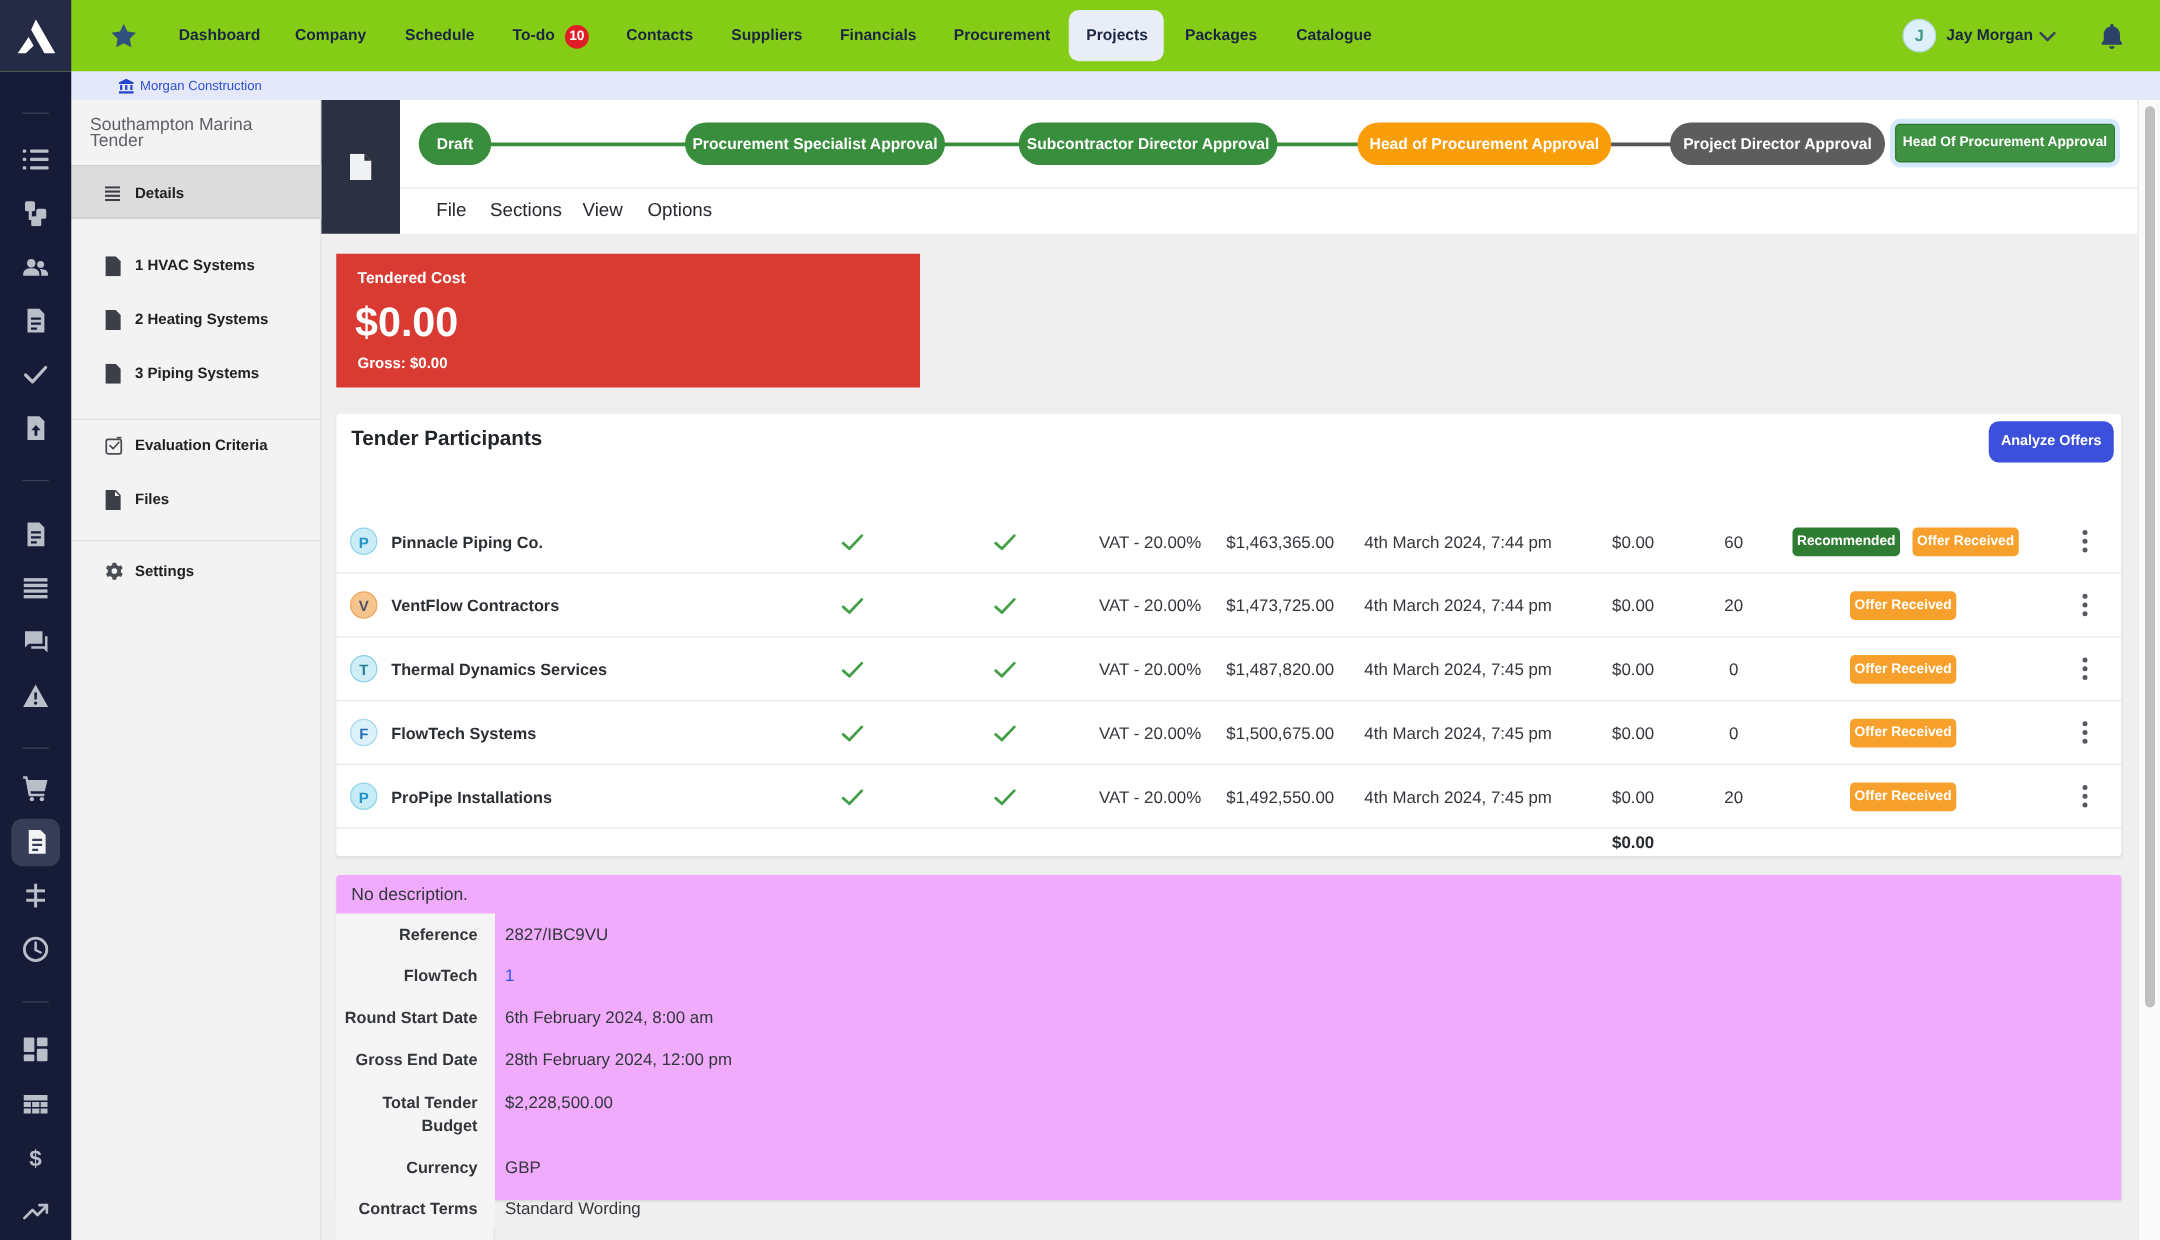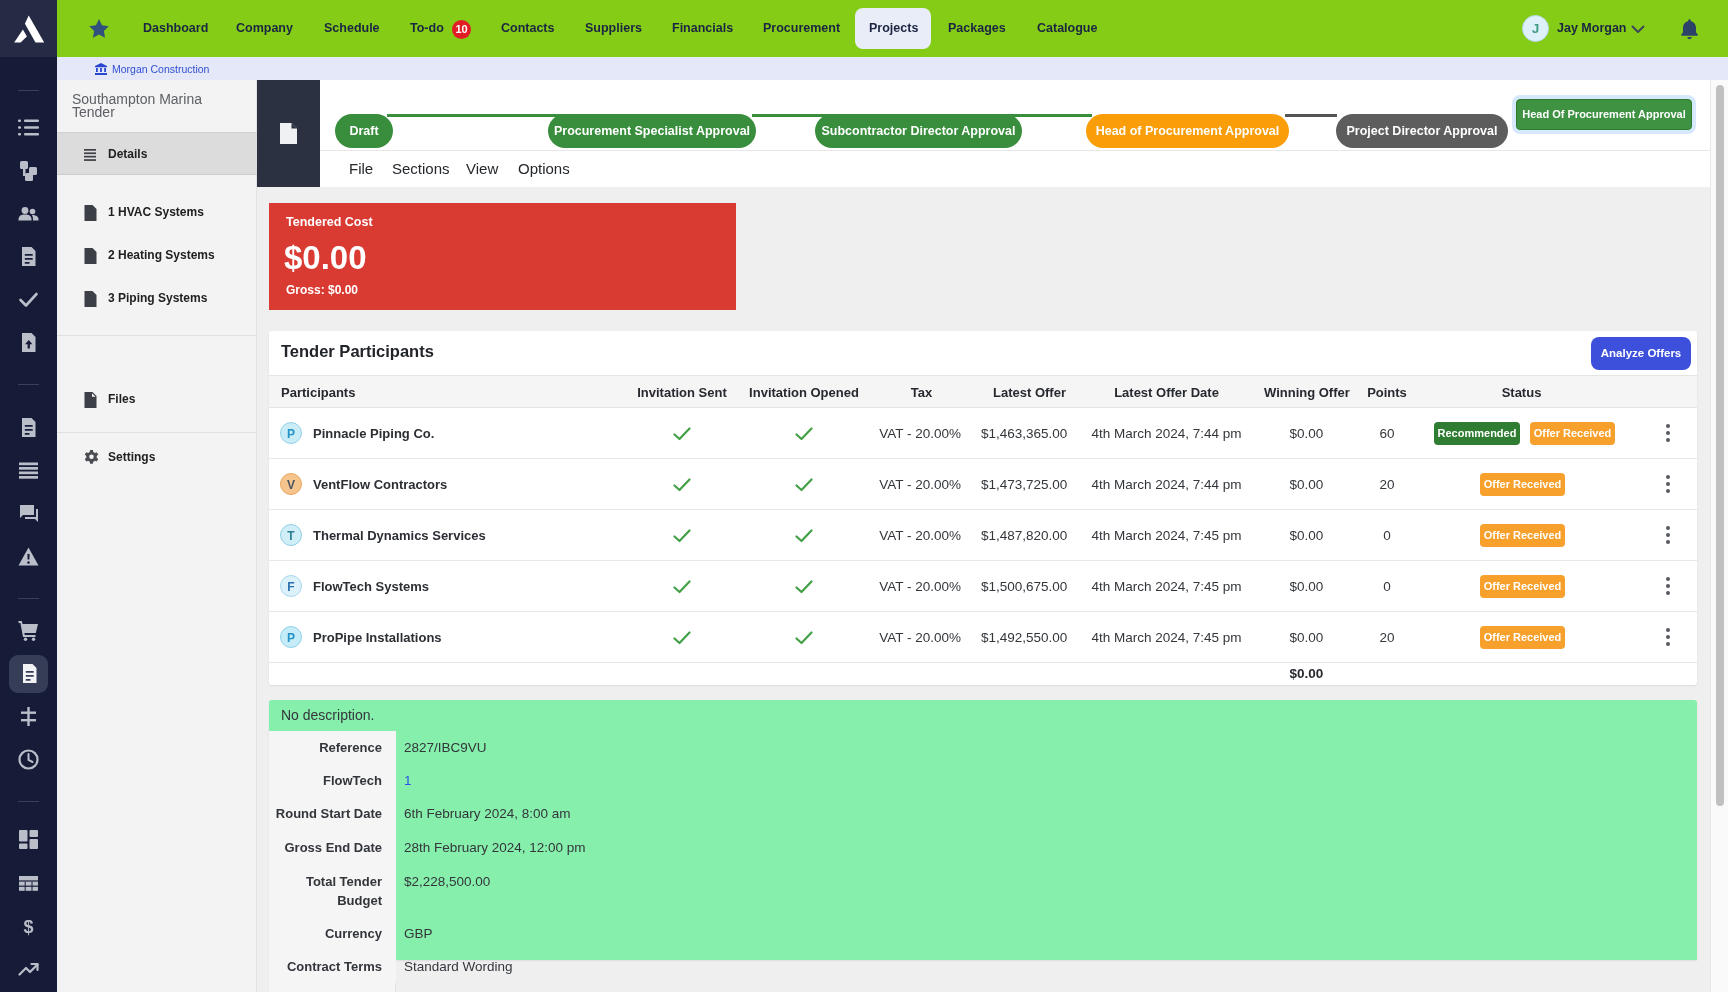--- a/index.html
+++ b/index.html
@@ -34,29 +34,29 @@
 .sbtext { position:absolute; left:51px; top:0; height:43px; line-height:43px; font-size:12px; font-weight:700; color:#212121; white-space:nowrap; }
 .sbicon { position:absolute; left:27px; top:14px; }
 .sbdiv { position:absolute; left:0; width:200px; height:1px; background:#e0e0e0; }
 
 
 #main { position:absolute; left:257px; top:80px; width:1453px; height:912px; background:#efeff0; z-index:5; }
 #wfband { position:absolute; left:0; top:0; width:1453px; height:70px; background:#ffffff; }
 #menurow { position:absolute; left:0; top:70px; width:1453px; height:37px; background:#ffffff; }
 #menuline { position:absolute; left:63px; top:70px; width:1390px; height:1px; background:#e8e8e8; }
 #dtab { position:absolute; left:-1px; top:-1px; width:64px; height:108px; background:#2b3140; z-index:6; }
-.pill { position:absolute; top:18px; height:34px; border-radius:17px; color:#fff; font-size:12.5px; font-weight:700; text-align:center; line-height:34px; white-space:nowrap;margin-top:16px; }
+.pill { position:absolute; top:18px; height:34px; border-radius:17px; color:#fff; font-size:12.5px; font-weight:700; text-align:center; line-height:34px; white-space:nowrap; }
 .conn { position:absolute; top:34px; height:2.5px; }
 .menuitem { position:absolute; top:70px; height:37px; line-height:37px; font-size:15px; color:#24272c; }
 #finalpill { position:absolute; left:1259px; top:19px; width:176px; height:31px; background:#3e9242; border:1px solid #2c7a30; border-radius:4px; color:#fff; font-size:11px; font-weight:700; text-align:center; line-height:29px; box-shadow:0 0 0 4px rgba(180,215,250,.55); }
 
 
 #redcard { position:absolute; left:12px; top:123px; width:467px; height:107px; background:#d93a32; color:#fff; }
 #pcard { position:absolute; left:12px; top:251px; width:1428px; height:354px; background:#fff; border-radius:3px; box-shadow:0 1px 2px rgba(0,0,0,.08); }
-#bcard { position:absolute; left:12px; top:620px; width:1428px; height:260px; background:#86efac; border-radius:3px 3px 0 0; box-shadow:0 1px 2px rgba(0,0,0,.08); }
+#bcard { position:absolute; left:12px; top:620px; width:1428px; height:260px; background:#f0abfc; border-radius:3px 3px 0 0; box-shadow:0 1px 2px rgba(0,0,0,.08); }
 
 
 .th { position:absolute; font-size:13px; font-weight:700; color:#26292e; top:0; height:33px; line-height:33px; white-space:nowrap; }
 #thead { position:absolute; left:0; top:44px; width:1428px; height:33px; background:#f5f5f6; border-top:1px solid #e5e5e5; border-bottom:1px solid #e5e5e5; }
 .trow { position:absolute; left:0; width:1428px; height:51px; border-bottom:1px solid #e8e8e8; }
 .avatar { position:absolute; left:11px; top:14px; width:22px; height:22px; border-radius:50%; font-size:12px; font-weight:700; text-align:center; line-height:22px; }
 .pname { position:absolute; left:44px; top:0; height:51px; line-height:51px; font-size:13px; font-weight:700; color:#2b2e33; white-space:nowrap; }
 .cell { position:absolute; top:0; height:51px; line-height:51px; font-size:13.5px; color:#33363b; white-space:nowrap; }
 .chip { position:absolute; top:14px; height:23px; border-radius:4px; color:#fff; font-size:11px; font-weight:700; text-align:center; line-height:23px; }
 .kebab { position:absolute; left:1397px; top:16px; width:4px; }
@@ -255,20 +255,30 @@
       </svg>
     <span class="sbtext">2 Heating Systems</span>
     </div>
   <div class="sbrow" style="top:197px;">
     <svg class="sbicon" width="13" height="16" viewBox="0 0 13 16">
         <path fill="#3c3f45" d="M0.5 0 L8.5 0 L12.5 4 L12.5 16 L0.5 16 Z"></path>
       </svg>
     <span class="sbtext">3 Piping Systems</span>
     </div>
   <div class="sbdiv" style="top:255px;"></div>
+  <div class="sbrow" style="top:255px;">
+    <svg class="sbicon" width="15" height="15" viewBox="0 0 15 15">
+        <g fill="none" stroke="#4a4d52" stroke-width="1.4">
+          <rect x="1" y="2.5" width="12" height="11.5" rx="1.5"></rect>
+          <path d="M4 7.5 L6.5 10 L11 5" stroke-linecap="round" stroke-linejoin="round"></path>
+          <path d="M10 1 L12.5 1" stroke-linecap="round"></path>
+        </g>
+      </svg>
+    <span class="sbtext">Evaluation Criteria</span>
+    </div>
   <div class="sbrow" style="top:298px;">
     <svg class="sbicon" width="13" height="16" viewBox="0 0 13 16">
         <path fill="#3c3f45" d="M0.5 0 L8.5 0 L12.5 4 L12.5 16 L0.5 16 Z M8 1.2 L8 4.8 L11.6 4.8" fill-rule="evenodd"></path>
       </svg>
     <span class="sbtext">Files</span>
     </div>
   <div class="sbdiv" style="top:352px;"></div>
   <div class="sbrow" style="top:356px;">
     <svg class="sbicon" width="15" height="15" viewBox="0 0 15 15">
         <path fill="#4a4d52" d="M6.1 0 L8.9 0 L9.3 2 A5.8 5.8 0 0 1 10.9 2.9 L12.8 2.2 L14.2 4.6 L12.7 5.9 A5.8 5.8 0 0 1 12.7 7.8 L14.2 9.1 L12.8 11.5 L10.9 10.8 A5.8 5.8 0 0 1 9.3 11.7 L8.9 13.7 L6.1 13.7 L5.7 11.7 A5.8 5.8 0 0 1 4.1 10.8 L2.2 11.5 L0.8 9.1 L2.3 7.8 A5.8 5.8 0 0 1 2.3 5.9 L0.8 4.6 L2.2 2.2 L4.1 2.9 A5.8 5.8 0 0 1 5.7 2 Z M7.5 4.6 A2.25 2.25 0 1 0 7.5 9.1 A2.25 2.25 0 1 0 7.5 4.6 Z" fill-rule="evenodd"></path>
@@ -306,31 +316,20 @@
 
   <div id="redcard">
     <div class="abs" style="left:17px; top:12px; font-size:12.5px; font-weight:700;">Tendered Cost</div>
     <div class="abs" style="left:15px; top:36px; font-size:33px; font-weight:700;">$0.00</div>
     <div class="abs" style="left:17px; top:80px; font-size:12px; font-weight:700;">Gross: $0.00</div>
   </div>
 
   <div id="pcard">
     <div class="abs" style="left:12px; top:11px; font-size:16.5px; font-weight:700; color:#212429;">Tender Participants</div>
     <div class="abs" style="left:1322px; top:6px; width:100px; height:33px; background:#3c50dc; border-radius:8px; color:#fff; font-size:11.5px; font-weight:700; text-align:center; line-height:33px;">Analyze Offers</div>
-    <div id="thead">
-      <div class="th" style="left:12px;">Participants</div>
-      <div class="th" style="left:368px; width:90px; text-align:center;">Invitation Sent</div>
-      <div class="th" style="left:480px; width:110px; text-align:center;">Invitation Opened</div>
-      <div class="th" style="left:610px; width:85px; text-align:center;">Tax</div>
-      <div class="th" style="left:712px; width:85px; text-align:right;">Latest Offer</div>
-      <div class="th" style="left:820px; width:155px; text-align:center;">Latest Offer Date</div>
-      <div class="th" style="left:995px; width:85px; text-align:center;">Winning Offer</div>
-      <div class="th" style="left:1097px; width:42px; text-align:center;">Points</div>
-      <div class="th" style="left:1180px; width:145px; text-align:center;">Status</div>
-    </div>
 
     <div class="trow" style="top:77px;">
       <div class="avatar" style="background:#c9ecf7; border:1px solid #93d3ea; color:#2492c6;">P</div>
       <div class="pname">Pinnacle Piping Co.</div>
       <div class="cell ck" style="left:368px; width:90px;">
           <svg width="18" height="14" viewBox="0 0 18 14" style="position:absolute;left:50%;top:19px;margin-left:-9px;">
             <path d="M1.5 7.5 L6.5 12 L16.5 1.5" fill="none" stroke="#43a047" stroke-width="2.2" stroke-linecap="round" stroke-linejoin="round"></path>
           </svg>
         </div>
       <div class="cell ck" style="left:480px; width:110px;">

